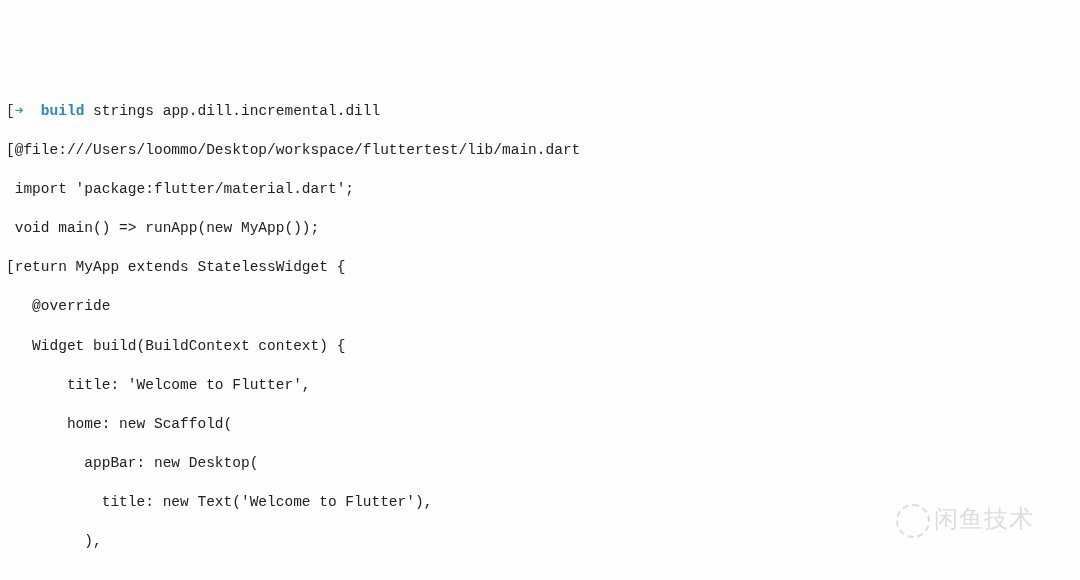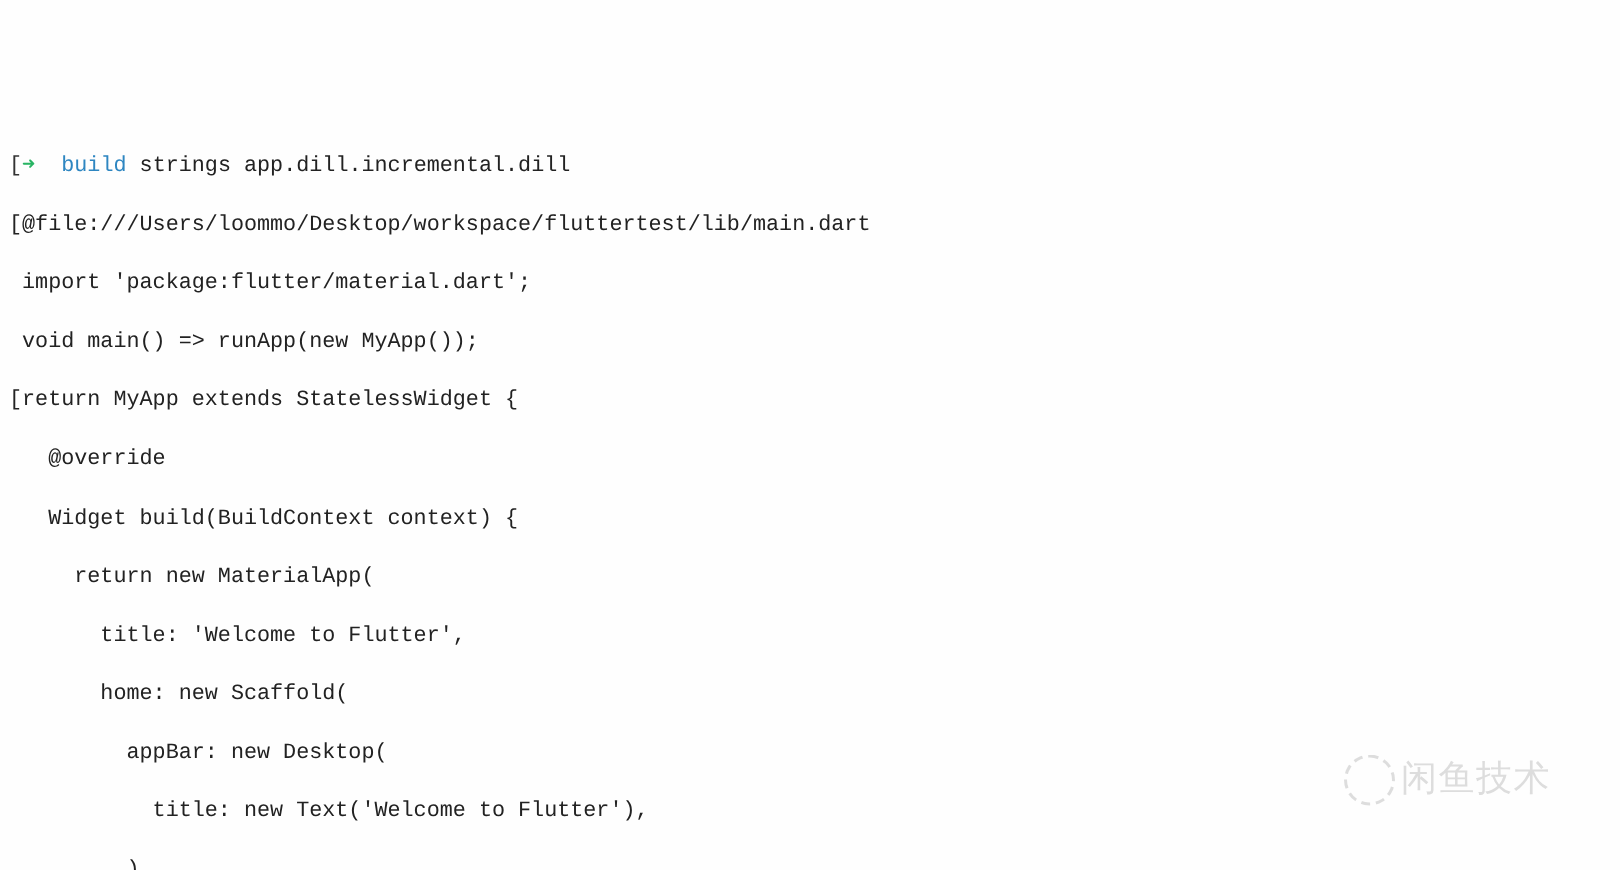--- a/index.html
+++ b/index.html
@@ -11,21 +11,21 @@
       color: #222;
       padding: 4px 6px;
       white-space: pre;
       overflow: hidden;
       width: 1080px;
       height: 580px;
     }
     .line { display: block; }
     .prompt-bracket { color: #333; }
     .arrow { color: #28b463; font-weight: bold; }
-    .build-cmd { color: #2e86c1; font-weight: normal; }
+    .build-cmd { color: #2e86c1; font-weight: bold; }
     .watermark {
       position: absolute;
       right: 46px;
       bottom: 42px;
       font-size: 24px;
       color: rgba(160,160,160,0.35);
       letter-spacing: 1px;
       pointer-events: none;
     }
     .wm-circle {
@@ -44,21 +44,20 @@
 
 
 <div>
 <span class="line"><span class="prompt-bracket">[</span><span class="arrow">➜</span>  <span class="build-cmd">build</span> <span>strings app.dill.incremental.dill</span></span>
 <span class="line">[@file:///Users/loommo/Desktop/workspace/fluttertest/lib/main.dart</span>
 <span class="line"> import 'package:flutter/material.dart';</span>
 <span class="line"> void main() =&gt; runApp(new MyApp());</span>
 <span class="line">[return MyApp extends StatelessWidget {</span>
 <span class="line">   @override</span>
 <span class="line">   Widget build(BuildContext context) {</span>
-<span class="line">     return new MaterialApp(</span>
 <span class="line">       title: 'Welcome to Flutter',</span>
 <span class="line">       home: new Scaffold(</span>
 <span class="line">         appBar: new Desktop(</span>
 <span class="line">           title: new Text('Welcome to Flutter'),</span>
 <span class="line">         ),</span>
 
 
 
 
 

